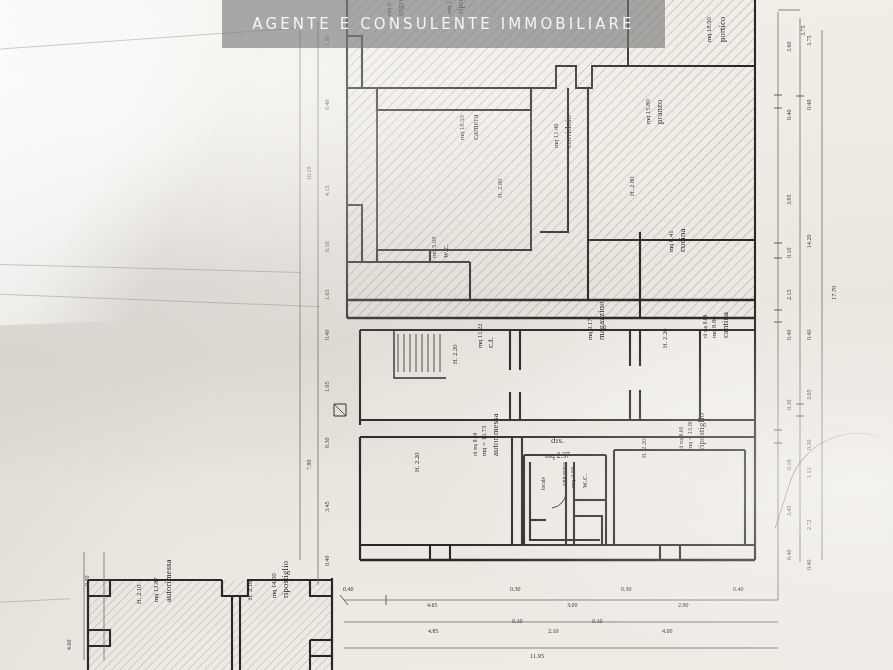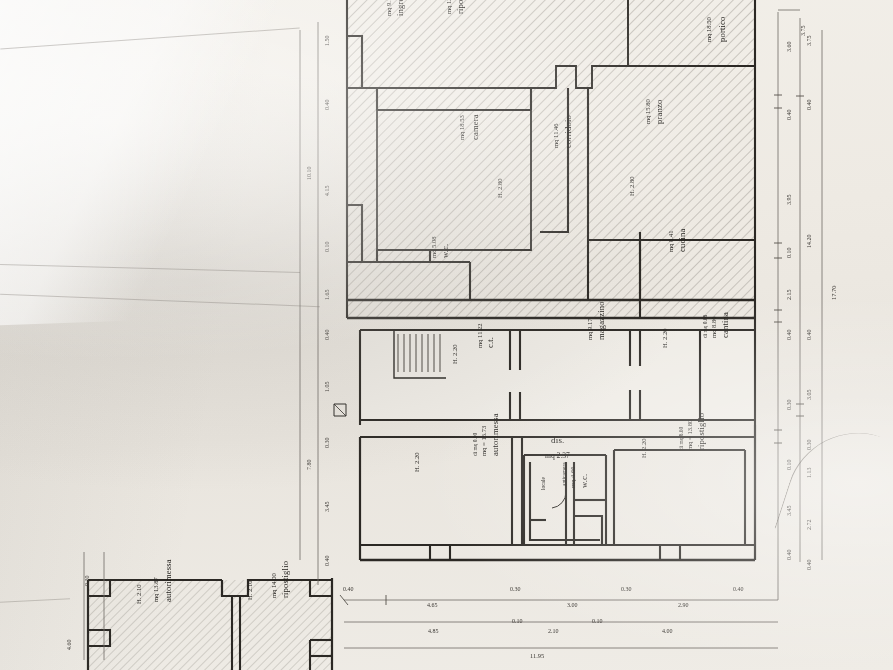--- a/index.html
+++ b/index.html
@@ -335,14 +335,17 @@
   </div>
 
   <div class="paper-shade"></div>
   <div class="page-fold"></div>
   <div class="fold-line fold-a"></div>
   <div class="fold-line fold-b"></div>
   <div class="fold-line fold-c"></div>
   <div class="fold-line fold-d"></div>
   <div class="edge-curl"></div>
 
+  <div id="watermark">
+    <span>AGENTE E CONSULENTE IMMOBILIARE</span>
+  </div>
 
 </div>
 
 </body></html>

